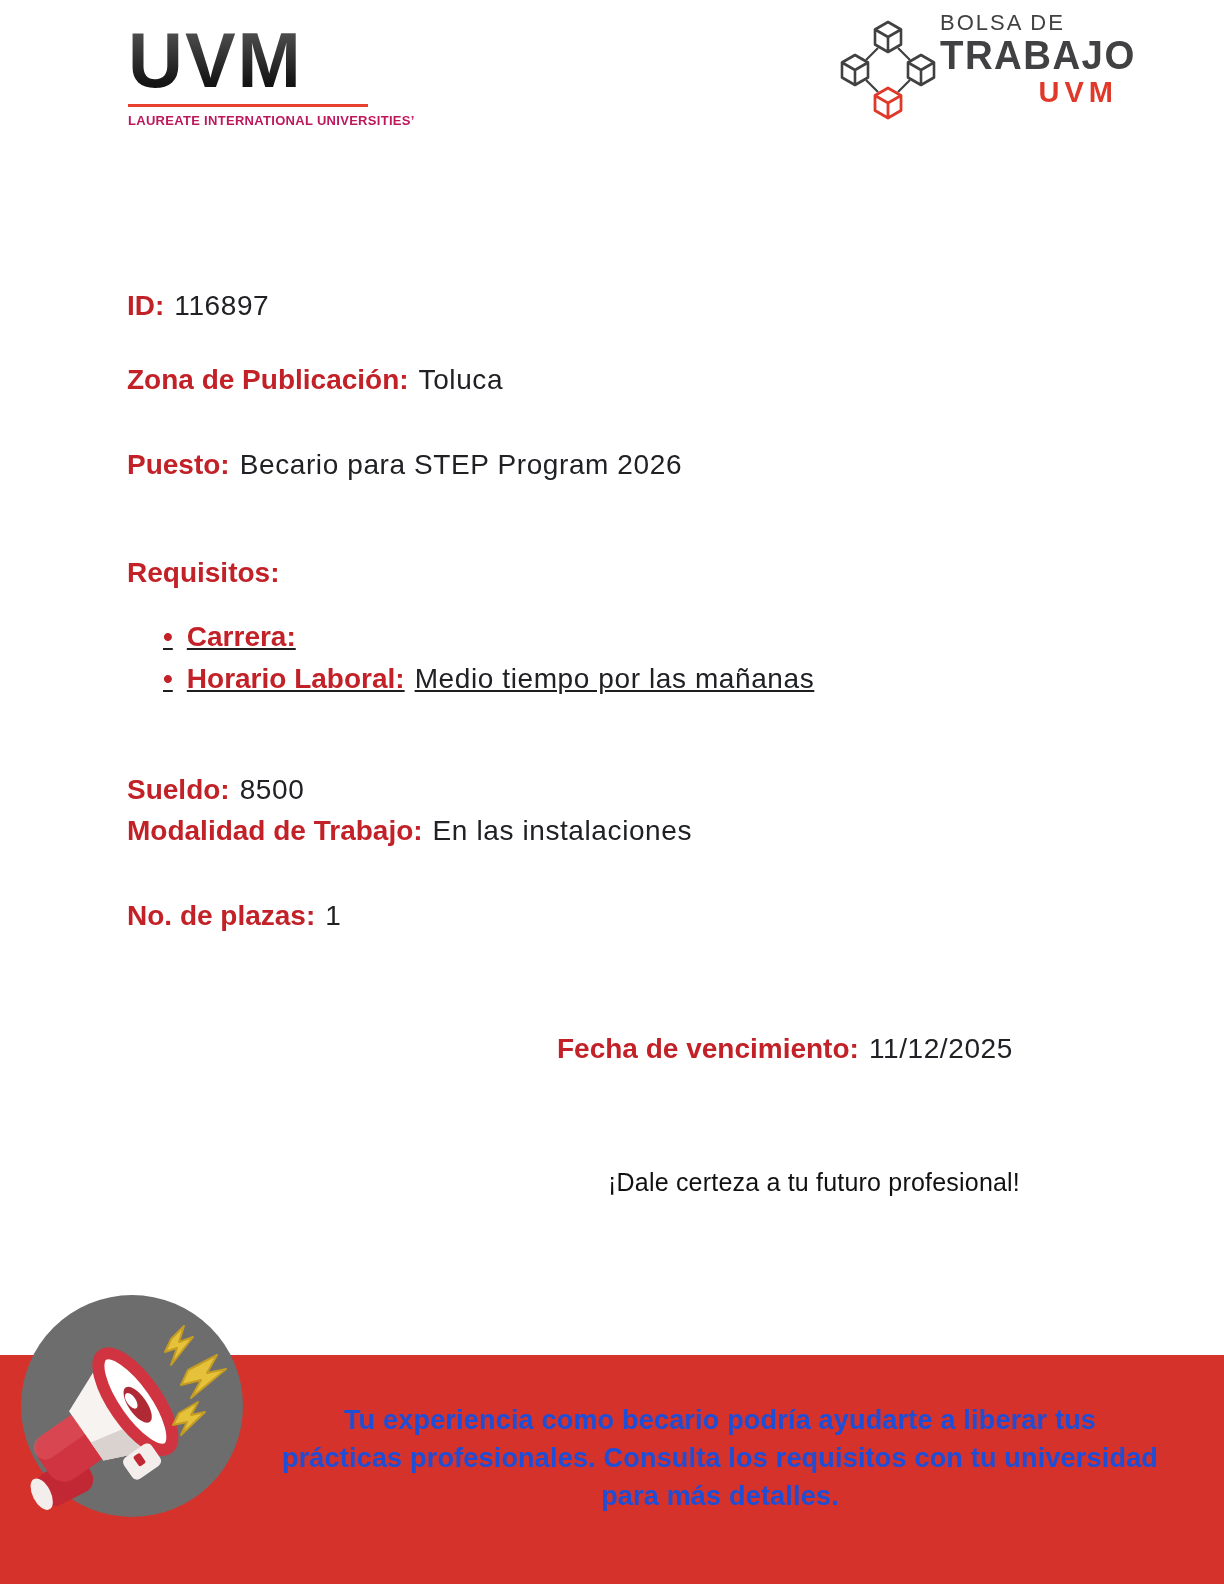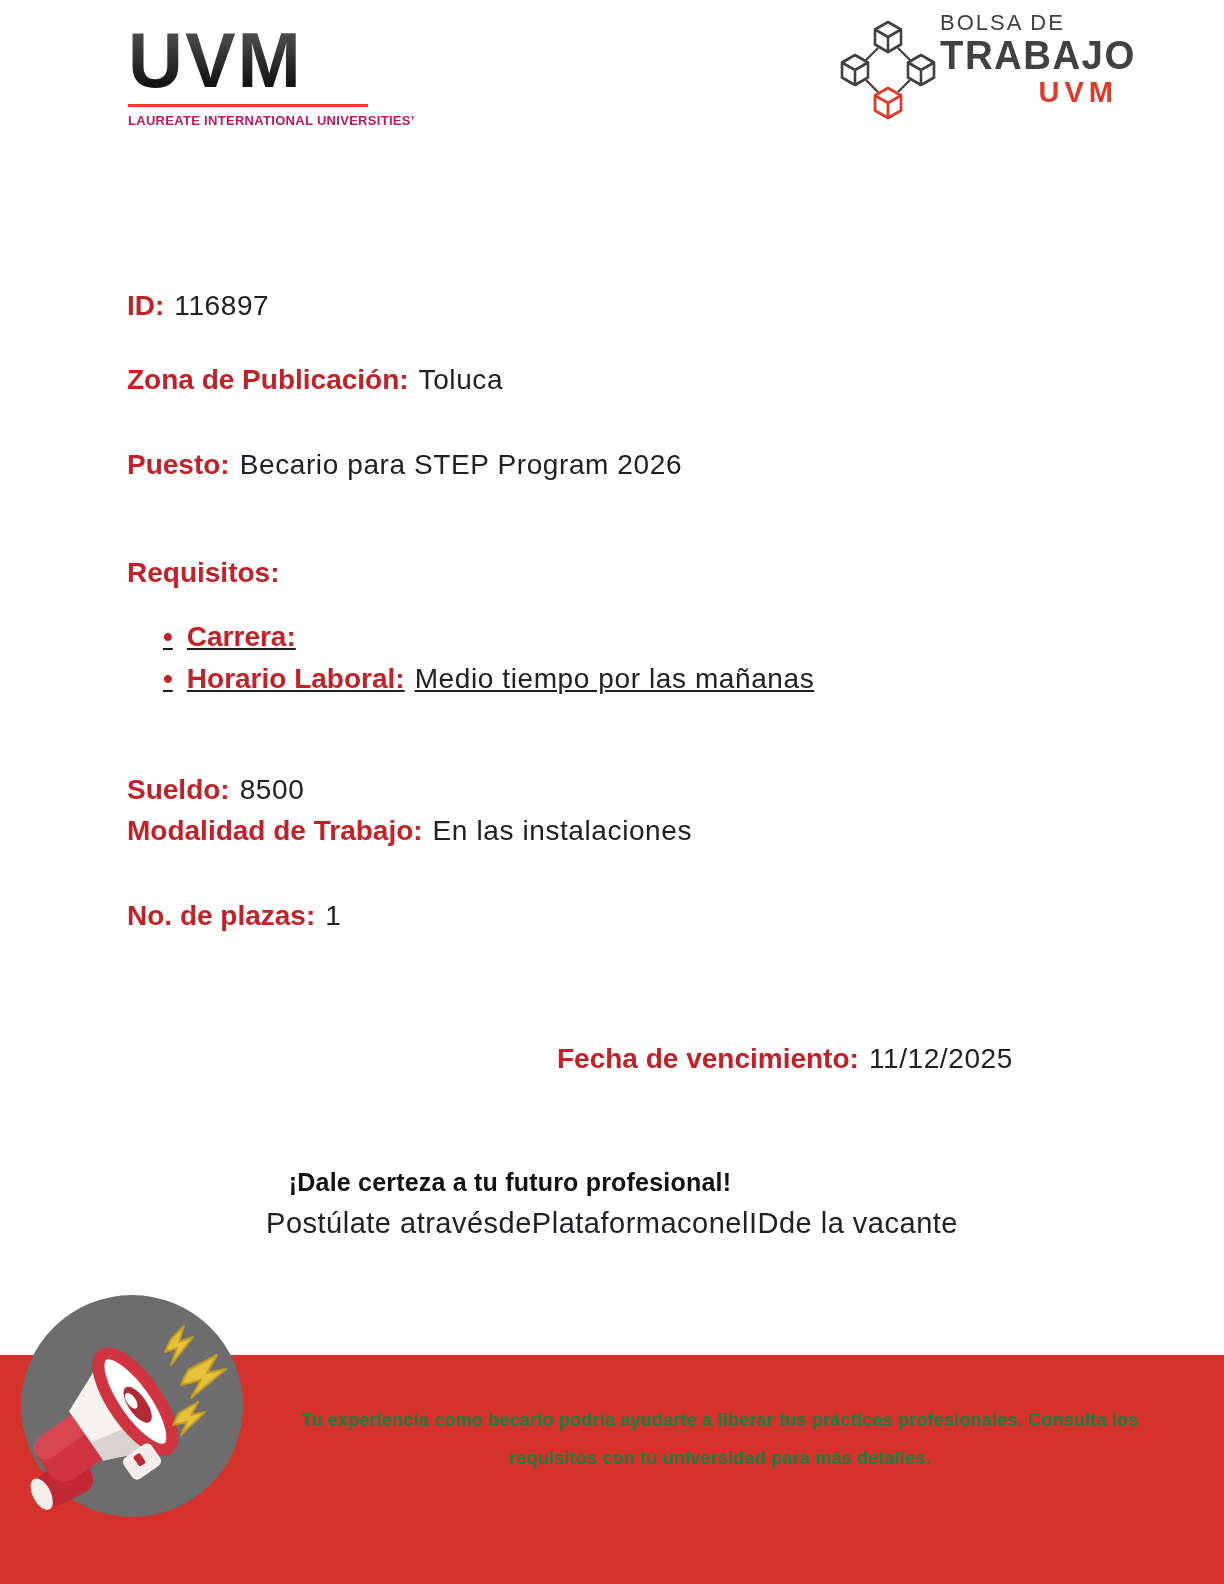--- a/index.html
+++ b/index.html
@@ -36,32 +36,32 @@
   .zona{left:127px;top:363px;}
   .puesto{left:127px;top:448px;}
   .requisitos{left:127px;top:556px;}
   .bullet-item{position:absolute;left:163px;font-size:28px;white-space:nowrap;text-decoration:underline;}
   .b1{top:621px;}
   .b2{top:663px;}
   .bullet-dot{color:#c22127;font-weight:700;margin-right:14px;}
   .sueldo{left:127px;top:773px;}
   .modalidad{left:127px;top:814px;}
   .plazas{left:127px;top:899px;}
-  .fecha{left:557px;top:1032px;margin-top:10px;}
+  .fecha{left:557px;top:1032px;}
 
   
-  .foot-tagline{position:absolute;left:0;top:1168px;width:1020px;text-align:center;
-    font-size:25px;font-weight:700;color:#111;letter-spacing:0.2px;}
+  .foot-tagline{position:absolute;left:0;top:1168px;width:1020px;text-align:right;
+    font-size:25px;font-weight:400;color:#111;letter-spacing:0.2px;}
   .foot-cta{position:absolute;left:0;top:1207px;width:1224px;text-align:center;
     font-size:29px;color:#202124;letter-spacing:0.5px;}
 
   
   .banner{position:absolute;left:0;top:1355px;width:1224px;height:229px;background:#d5322b;}
   .banner-text{position:absolute;left:280px;top:1401px;width:880px;text-align:center;
-    color:#15803d;font-size:18px;font-weight:700;line-height:38px;letter-spacing:0.2px;}
+    color:#1d4ed8;font-size:27px;font-weight:700;line-height:38px;letter-spacing:0.2px;}
   .mega-circle{position:absolute;left:21px;top:1295px;width:222px;height:222px;border-radius:50%;
     background:#6e6d6e;}
   .mega-circle svg{position:absolute;left:0;top:0;}
 </style>
 </head>
 <body>
 
 <div class="page">
 
   <div class="uvm-logo">
@@ -137,21 +137,20 @@
 
   <div class="line plazas">
     <span class="lbl">No. de plazas:</span><span class="val">1</span>
   </div>
 
   <div class="line fecha">
     <span class="lbl">Fecha de vencimiento:</span><span class="val">11/12/2025</span>
   </div>
 
   <div class="foot-tagline">¡Dale certeza a tu futuro profesional!</div>
-  <div class="foot-cta">Postúlate atravésdePlataformaconelIDde la vacante</div>
 
   <div class="banner"></div>
   <div class="banner-text">Tu experiencia como becario podría ayudarte a liberar tus prácticas profesionales. Consulta los requisitos con tu universidad para más detalles.</div>
 
   <div class="mega-circle">
     <svg width="222" height="222" viewBox="0 0 222 222">
 
       <g transform="translate(98,118) rotate(-35)">
 
         <g transform="translate(-68,26) rotate(8)">

